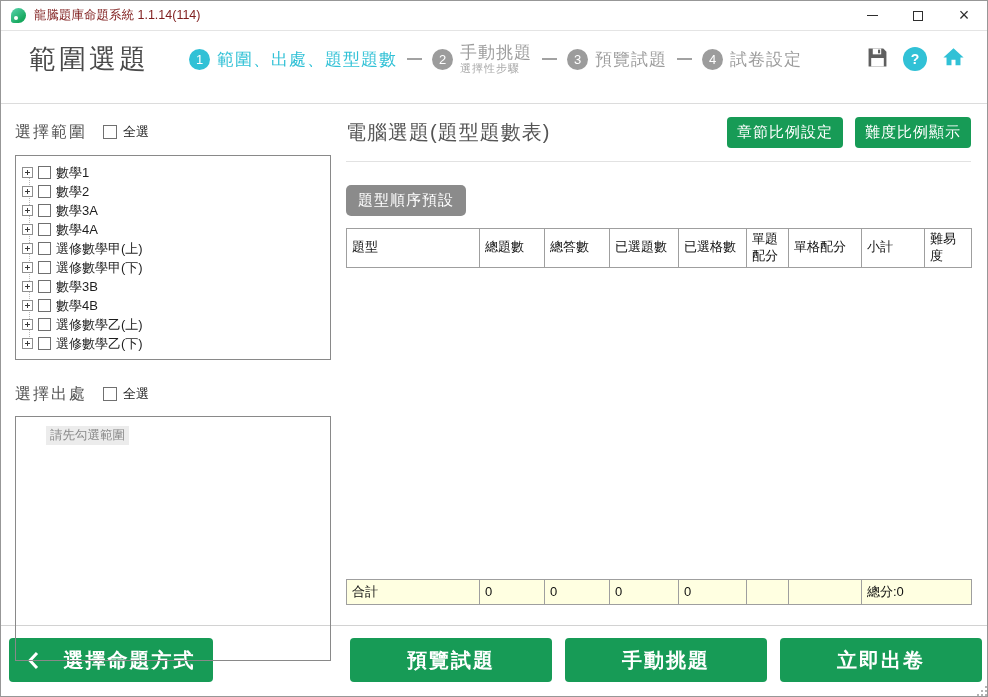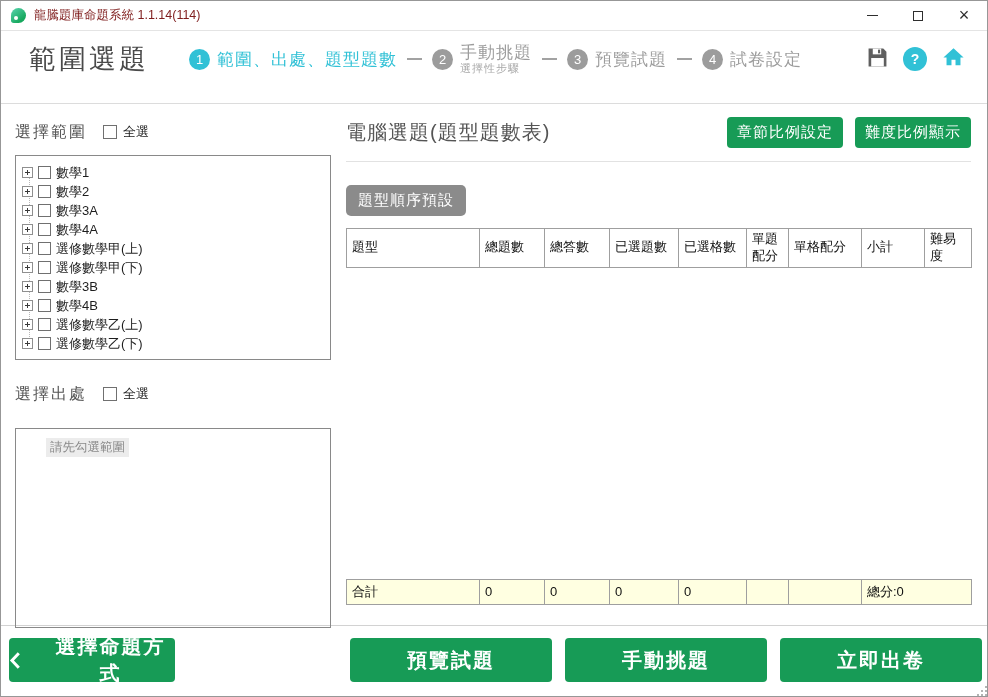--- a/index.html
+++ b/index.html
@@ -40,35 +40,35 @@
   .step-connector { width:15px; height:2px; background:#a2a2a2; }
   .header-icons { margin-left:auto; display:flex; align-items:center; gap:15px; }
   .help-icon { width:24px; height:24px; border-radius:50%; background:#31c1d6; color:#fff;
                font-size:14px; font-weight:bold; display:flex; align-items:center; justify-content:center; }
 
   
   .main { position:relative; height:521px; background:#fff; }
 
   .left-panel { position:absolute; left:14px; top:0; width:316px; }
   .section-head { display:flex; align-items:center; margin-top:14px; margin-bottom:9px; height:28px; }
-  .section-head.second { margin-top:20px; margin-bottom:20px; }
+  .section-head.second { margin-top:20px; margin-bottom:8px; }
   .section-title { font-size:16px; color:#555; letter-spacing:2px; }
   .select-all { display:flex; align-items:center; gap:6px; margin-left:16px; font-size:13px; color:#222; }
   .checkbox { width:14px; height:14px; border:1px solid #707070; background:#fff; flex:none; }
 
   .tree-box { border:1px solid #898989; height:205px; padding:7px 4px; position:relative; }
   .tree-guide { position:absolute; left:13px; top:14px; bottom:22px; border-left:1px dotted #b8b8b8; }
   .tree-item { display:flex; align-items:center; height:19px; gap:5px; padding-left:2px; position:relative; }
   .expander { width:11px; height:11px; border:1px solid #8f8f8f; background:#fff; position:relative; flex:none; z-index:1; }
   .expander::before { content:""; position:absolute; left:2px; top:4px; width:5px; height:1px; background:#3a3a3a; }
   .expander::after  { content:""; position:absolute; left:4px; top:2px; width:1px; height:5px; background:#3a3a3a; }
   .tree-item .checkbox { width:13px; height:13px; }
   .tree-label { font-size:13px; color:#1d1d1d; }
 
-  .source-box { border:1px solid #898989; height:200px; padding:8px 0 0 30px; }
+  .source-box { border:1px solid #898989; height:245px; padding:8px 0 0 30px; }
   .empty-hint { display:inline-block; font-size:12.5px; color:#8a8a8a; background:#ececec; padding:1px 4px; }
 
   .right-panel { position:absolute; left:345px; top:0; width:625px; height:100%;
                  display:flex; flex-direction:column; }
   .right-head { display:flex; align-items:center; margin-top:13px; }
   .right-title { font-size:20px; color:#555; letter-spacing:1px; }
   .right-head-buttons { margin-left:auto; display:flex; gap:12px; }
   .btn-green-sm { background:#179b56; color:#fff; font-size:15px; padding:6px 10px;
                   border:none; border-radius:4px; letter-spacing:1px; cursor:pointer; }
   .right-divider { border-bottom:1px solid #e2e2e2; margin-top:13px; }
@@ -85,21 +85,21 @@
   
   .c1{width:133px}.c2{width:65px}.c3{width:65px}.c4{width:69px}.c5{width:68px}
   .c6{width:42px}.c7{width:73px}.c8{width:63px}.c9{width:47px}
 
   
   .footer { height:69px; border-top:1px solid #d2d2d2; display:flex; align-items:center;
             padding:0 5px 0 8px; background:#fff; }
   .btn-big { background:#179b56; color:#fff; font-size:20px; font-weight:600; height:44px;
              border:none; border-radius:4px; display:flex; align-items:center; justify-content:center;
              letter-spacing:2px; cursor:pointer; }
-  .btn-back { width:166px; gap:25px; }
+  .btn-back { width:204px; gap:25px; }
   .footer-actions { margin-left:auto; display:flex; gap:13px; }
   .btn-action { width:202px; }
   .grip { position:absolute; right:4px; bottom:4px; width:2px; height:2px; background:#b3b3b3;
           box-shadow:-4px 4px 0 #b3b3b3, 0 4px 0 #b3b3b3, 4px 4px 0 #b3b3b3, 4px 0 0 #b3b3b3, 4px -4px 0 #b3b3b3; }
 </style>
 </head>
 <body>
 
 <div class="window">
 

